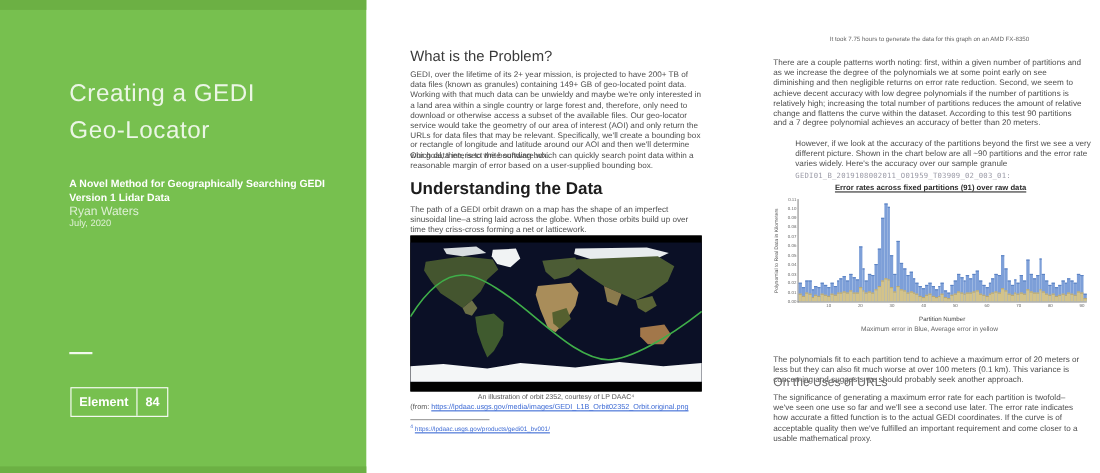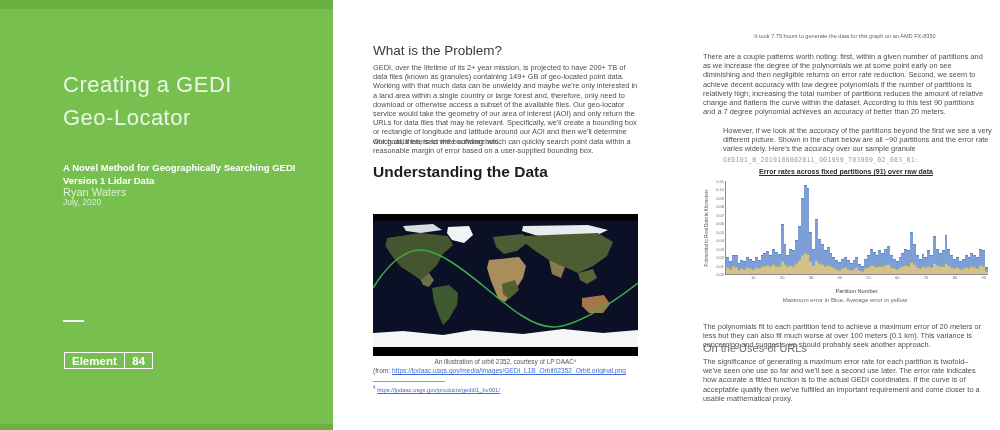--- a/index.html
+++ b/index.html
@@ -8,21 +8,21 @@
 
   
   .cover { position:absolute; left:0; top:0; width:333px; height:430px; background:#77c04f; }
   .cover-band-top { position:absolute; left:0; top:0; width:100%; height:9px; background:#6cb044; }
   .cover-band-bottom { position:absolute; left:0; bottom:0; width:100%; height:6px; background:#6cb044; }
   .cover-title { position:absolute; left:63px; top:68px; font-size:22px; line-height:33px; font-weight:300; letter-spacing:0.5px; color:rgba(255,255,255,0.85); }
   .cover-subtitle { position:absolute; left:63px; top:161px; font-size:9.5px; line-height:13px; font-weight:bold; color:#ffffff; }
   .cover-author { position:absolute; left:63px; top:186px; font-size:11px; color:rgba(255,255,255,0.75); }
   .cover-date { position:absolute; left:63px; top:197px; font-size:8.5px; color:rgba(255,255,255,0.75); }
   .cover-divider { position:absolute; left:63px; top:320px; width:21px; height:2px; background:rgba(255,255,255,0.9); }
-  .logo { position:absolute; left:64px; top:352px; display:flex; align-items:stretch; border:1.5px solid #ffffff; height:17px; }
+  .logo { position:absolute; left:64px; top:352px; display:flex; align-items:stretch; border:1.5px solid #ffffff; height:27px; }
   .logo-el { color:#fff; font-weight:bold; font-size:11.5px; display:flex; align-items:center; padding:0 7px; }
   .logo-sep { width:1.5px; background:#fff; }
   .h-section { font-size:13.5px; color:#3a3a3a; font-weight:400; }
   .h-big { font-size:15.5px; color:#1d1d1d; font-weight:bold; }
   .h-sub { font-size:11px; color:#6b6b6b; font-weight:400; }
   .body-text { font-size:7.4px; line-height:9.2px; color:#4e4e4e; }
   .tiny-caption { font-size:6.4px; color:#555; text-align:center; }
   .code { font-family:"DejaVu Sans Mono", monospace; font-size:6.6px; color:#9a9aa6; letter-spacing:0.2px; }
   .link { color:#3e6bd5; text-decoration:underline; cursor:pointer; }
   .abs { position:absolute; }
@@ -67,20 +67,21 @@
       <span class="logo-el">Element</span>
       <span class="logo-sep"></span>
       <span class="logo-el">84</span>
     </div>
   </div>
 
   <div class="abs h-section" style="left:373px; top:43px;">What is the Problem?</div>
   <div class="abs body-text" style="left:373px; top:63px; width:266px;">GEDI, over the lifetime of its 2+ year mission, is projected to have 200+ TB of data files (known as granules) containing 149+ GB of geo-located point data. Working with that much data can be unwieldy and maybe we're only interested in a land area within a single country or large forest and, therefore, only need to download or otherwise access a subset of the available files. Our geo-locator service would take the geometry of our area of interest (AOI) and only return the URLs for data files that may be relevant. Specifically, we'll create a bounding box or rectangle of longitude and latitude around our AOI and then we'll determine which data intersect the bounding box.</div>
   <div class="abs body-text" style="left:373px; top:137px; width:266px;">Our goal, then, is to write software which can quickly search point data within a reasonable margin of error based on a user-supplied bounding box.</div>
   <div class="abs h-big" style="left:373px; top:163px;">Understanding the Data</div>
+  <div class="abs body-text" style="left:373px; top:186px; width:266px;">The path of a GEDI orbit drawn on a map has the shape of an imperfect sinusoidal line–a string laid across the globe. When those orbits build up over time they criss-cross forming a net or latticework.</div>
 
   <div class="map-box">
     <svg viewBox="0 0 530 284" preserveAspectRatio="none">
       <rect x="0" y="0" width="530" height="284" fill="#000000"></rect>
       <rect x="0" y="13" width="530" height="253" fill="#0b1026"></rect>
 
       <path d="M28,48 L95,38 L150,44 L160,62 L140,80 L128,102 L112,118 L95,132 L78,120 L55,105 L38,84 L25,64 Z" fill="#44552f"></path>
       <path d="M95,132 L112,118 L122,132 L112,146 L100,142 Z" fill="#6b6f46"></path>
 
       <path d="M150,26 L192,24 L200,42 L182,58 L158,52 L148,38 Z" fill="#f1f3f4"></path>

